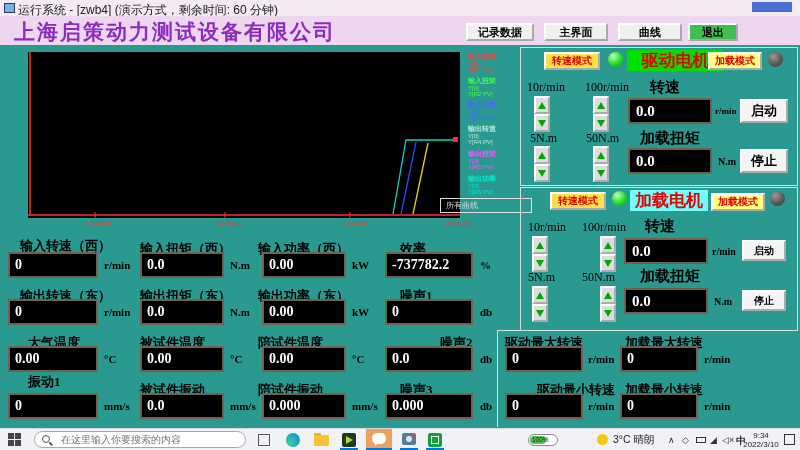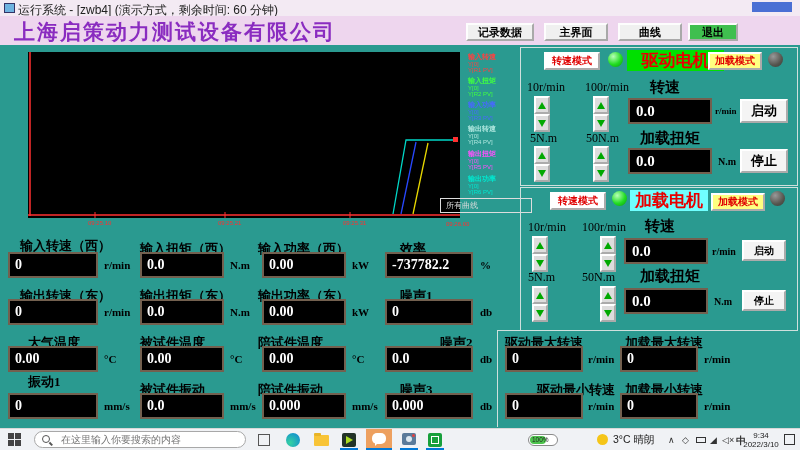--- a/index.html
+++ b/index.html
@@ -18,21 +18,21 @@
   
   #plot { position:absolute; left:28px; top:52px; width:432px; height:166px; background:#000; }
   .tick { position:absolute; font-size:6px; color:#ff3030; white-space:nowrap; }
   .lg { position:absolute; left:468px; width:64px; line-height:1.08; }
   .lg .n { font-size:7px; font-weight:bold; white-space:nowrap; }
   .lg .s { font-size:6px; white-space:nowrap; }
   #allcurves { position:absolute; left:440px; top:198px; width:92px; height:15px; border:1px solid #ddd; color:#ddd; font-size:8px; line-height:13px; padding-left:5px; }
 
   
   .panel { position:absolute; left:520px; width:278px; border:1px solid #cfe0dd; }
-  .modebtn { position:absolute; background:#ffffff; border:2px outset #fff; color:#e00000; font:bold 10px "Liberation Sans",sans-serif; text-align:center; line-height:13px; height:18px; }
+  .modebtn { position:absolute; background:#fde047; border:2px outset #fff; color:#e00000; font:bold 10px "Liberation Sans",sans-serif; text-align:center; line-height:13px; height:18px; }
   .modebtn.yellow { background:#ffff80; }
   .led { position:absolute; width:15px; height:15px; border-radius:50%; }
   .led.on  { background:radial-gradient(circle at 35% 30%, #b8ffb8, #22dd22 55%, #089908); }
   .led.off { background:radial-gradient(circle at 35% 30%, #999, #55554e 60%, #3a3a34); }
   .motortitle { position:absolute; font:bold 17px "Liberation Serif",serif; color:#e80000; text-align:center; height:21px; line-height:21px; }
   .steplabel { position:absolute; font:12px "Liberation Serif",serif; color:#000; white-space:nowrap; }
   .biglabel  { position:absolute; font:bold 15px "Liberation Serif",serif; color:#000; white-space:nowrap; }
   .spinner { position:absolute; width:16px; }
   .sbtn { width:16px; height:18px; background:#ddd; border:2px outset #fff; display:flex; align-items:center; justify-content:center; }
   .tri-up   { width:0; height:0; border-left:4px solid transparent; border-right:4px solid transparent; border-bottom:7px solid #00a800; }

